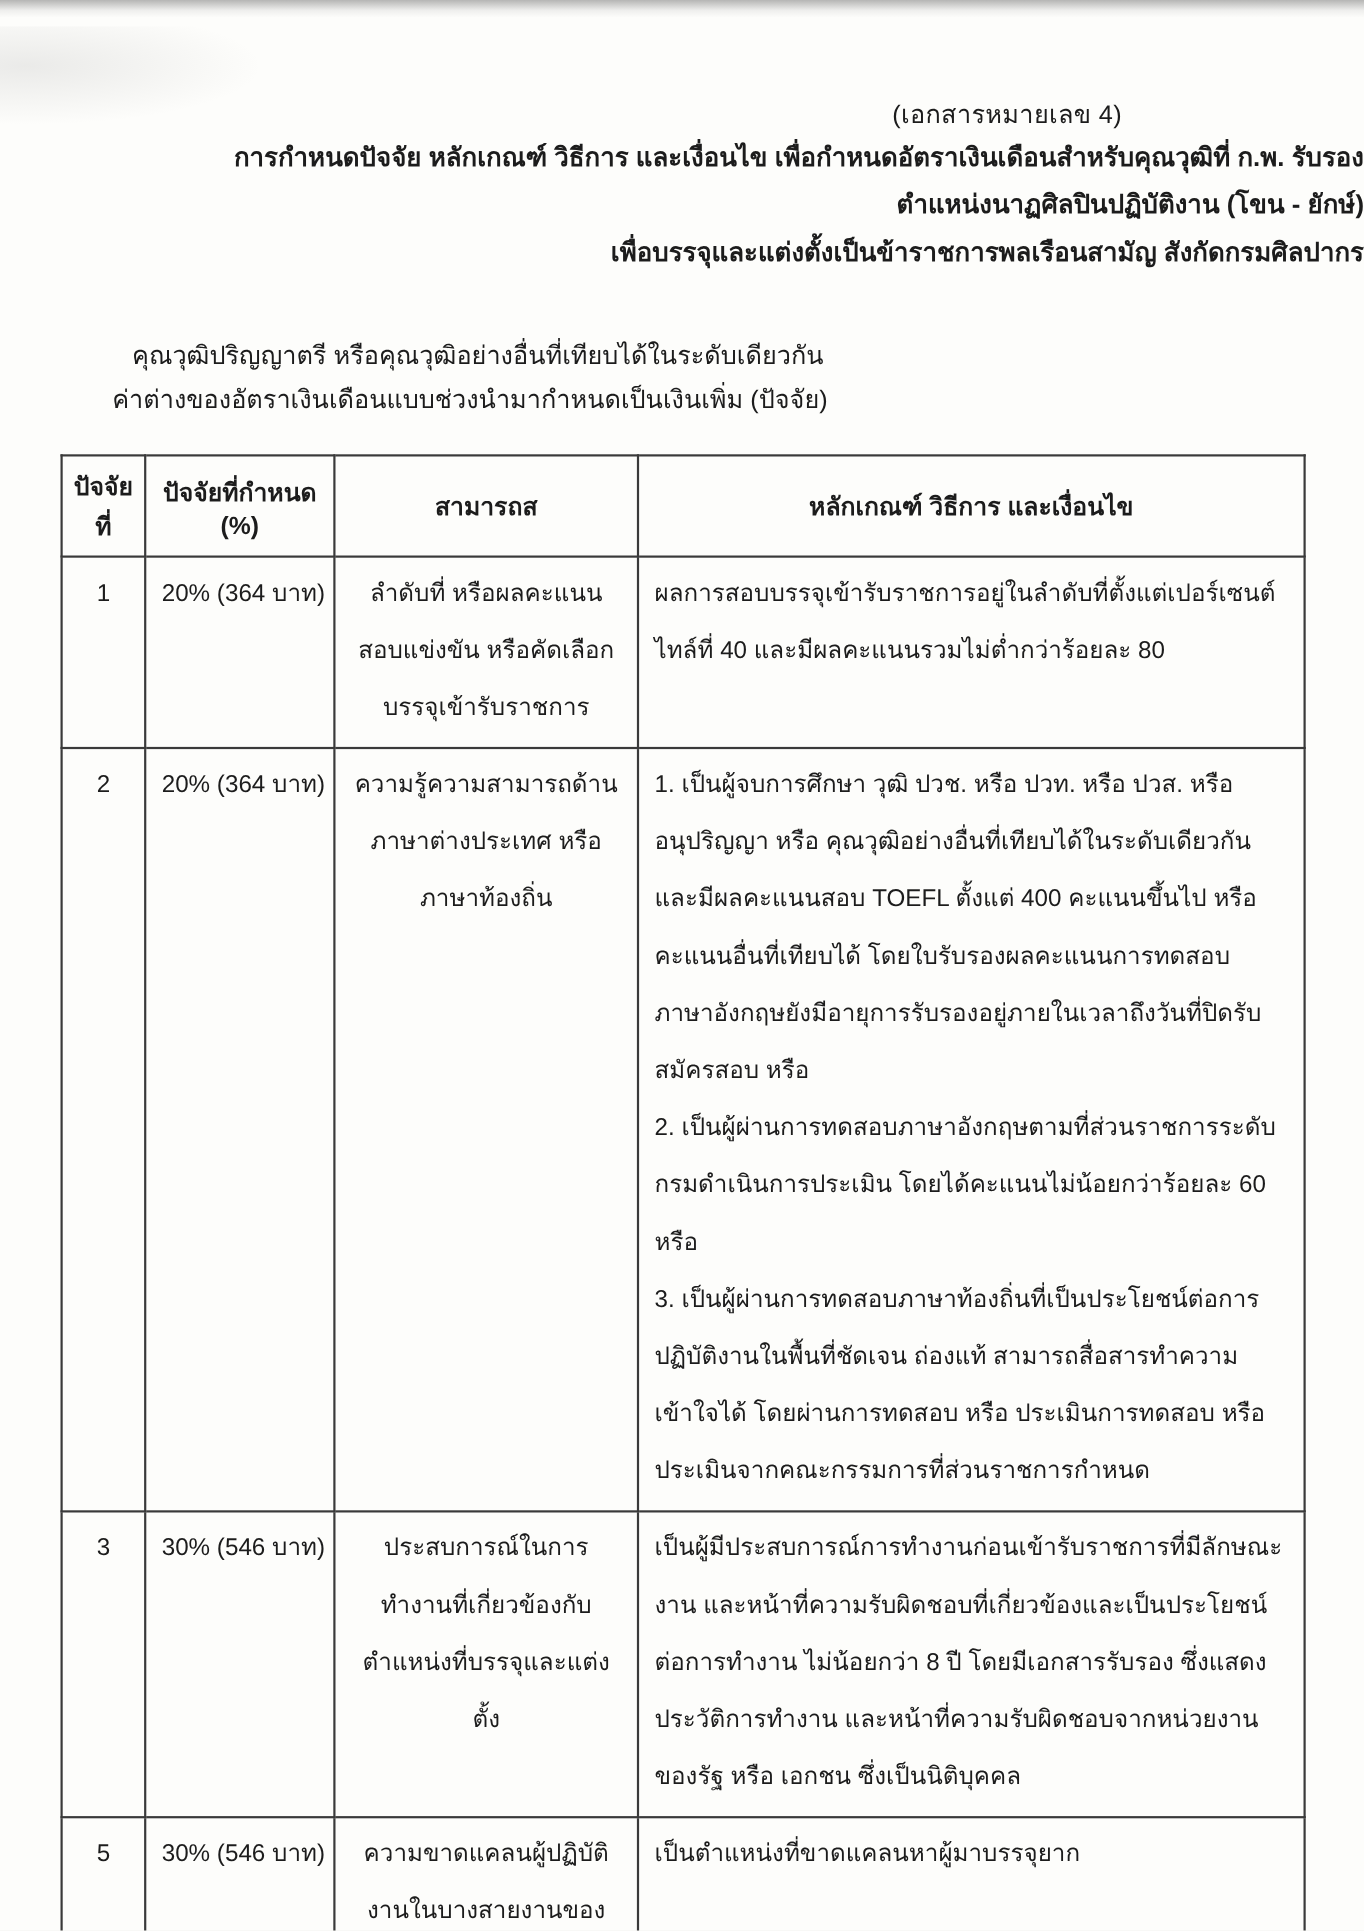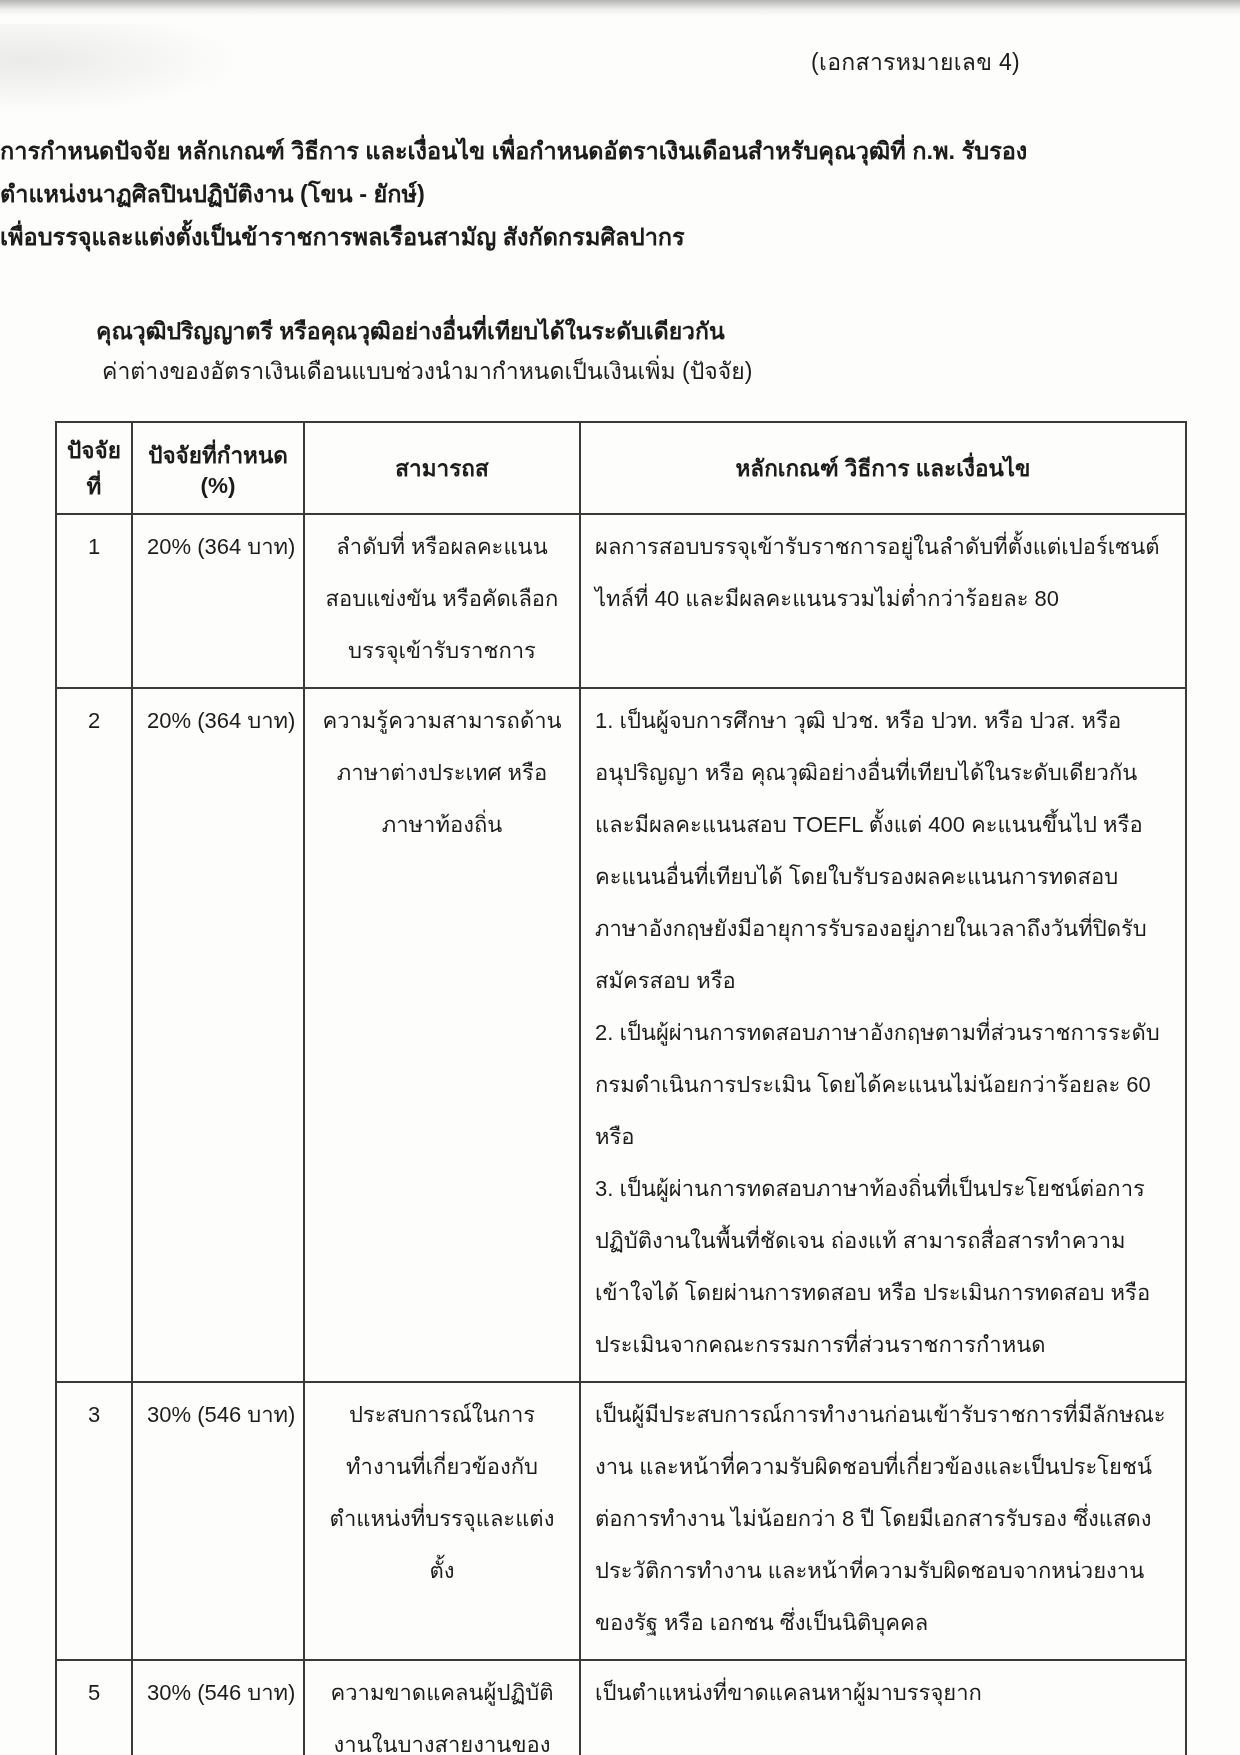--- a/index.html
+++ b/index.html
@@ -17,39 +17,38 @@
   }
   .scan-top{
     position:absolute;top:0;left:0;right:0;height:16px;
     background:linear-gradient(180deg,rgba(110,110,110,.5),rgba(160,160,160,.15) 60%,rgba(160,160,160,0));
   }
   .scan-smudge{
     position:absolute;top:24px;left:0;width:240px;height:90px;
     background:radial-gradient(ellipse at 10% 40%,rgba(120,120,120,.14),rgba(120,120,120,0) 70%);
   }
   .doc-number{
-    padding-top:44px;
+    padding-top:86px;
     padding-right:220px;
     text-align:right;
     font-size:23px;
     letter-spacing:.3px;
   }
   .title-block{
-    margin-top:50px;
-    text-align:left;
+    text-align:right;
     font-weight:700;
     font-size:23.5px;
     line-height:43px;
   }
   .intro{
     margin-top:52px;
     font-size:23px;
     line-height:40px;
   }
-  .intro .qual{margin-left:96px;font-weight:700;}
+  .intro .qual{margin-left:120px;font-weight:400;}
   .intro .salary{margin-left:228px;}
   .intro .diff{margin-left:102px;}
   table.factors{
     margin:30px 0 0 55px;
     width:1130px;
     border-collapse:collapse;
     table-layout:fixed;
   }
   table.factors th, table.factors td{
     border:2px solid #3a3a3a;

